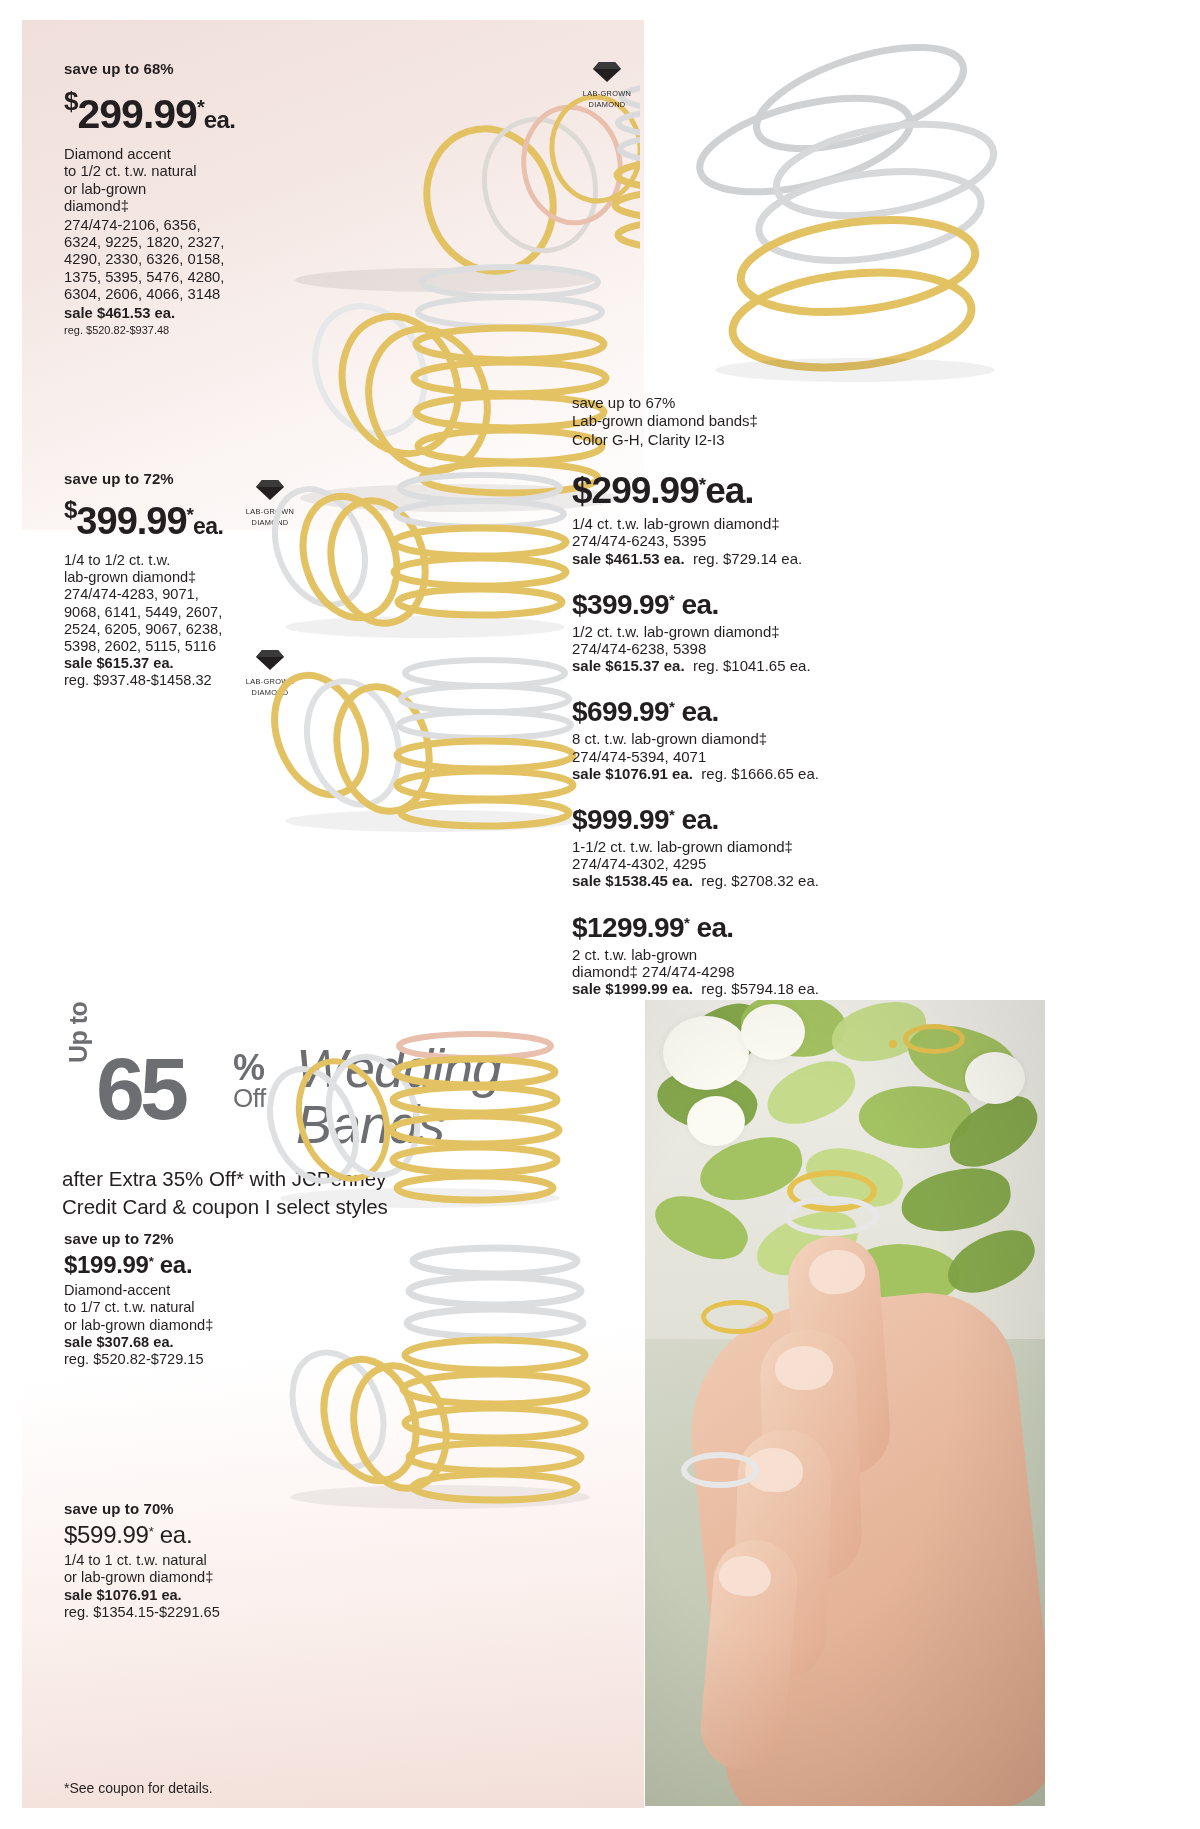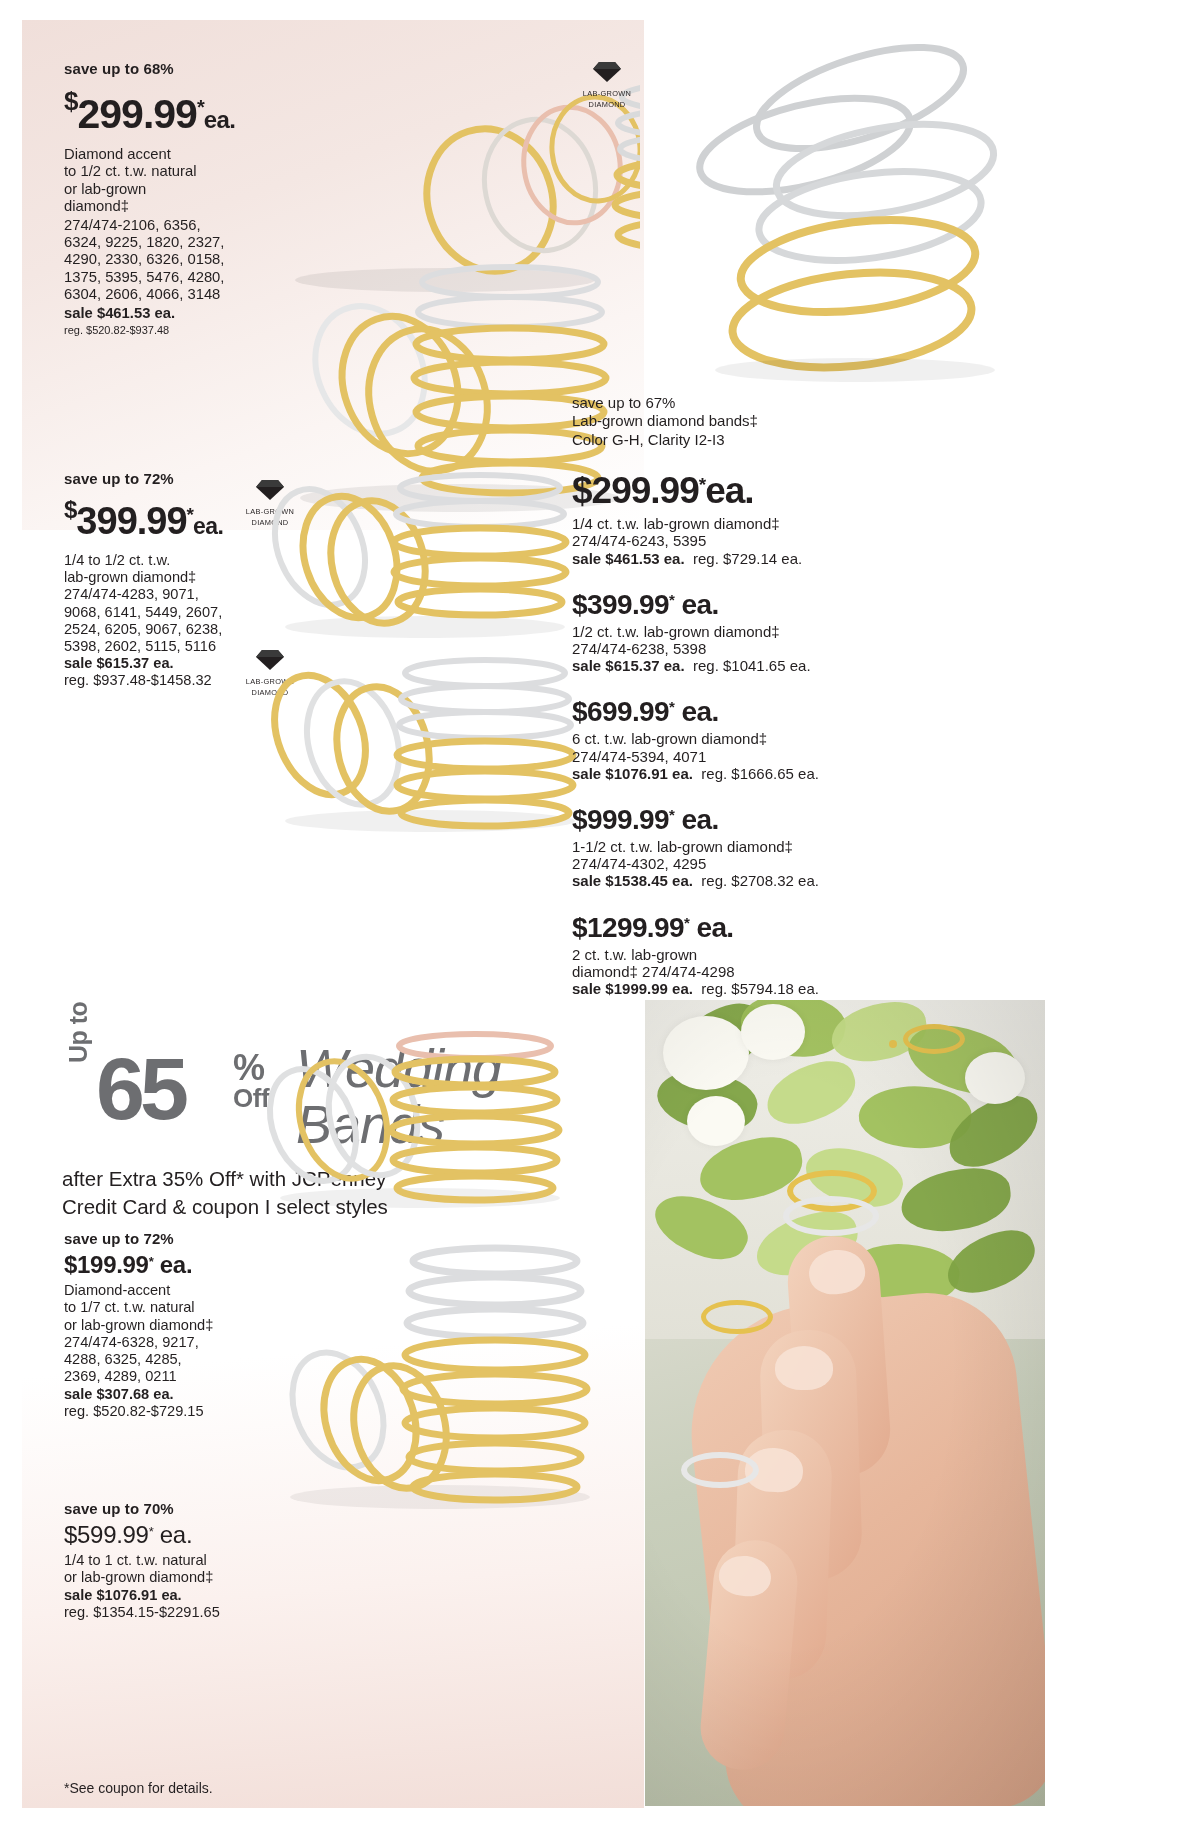--- a/index.html
+++ b/index.html
@@ -72,21 +72,21 @@
     position:absolute;left:6px;top:38px;
     font-size:25px;font-weight:bold;color:#6d6e71;
     transform:rotate(-90deg);transform-origin:left top;
     letter-spacing:-.5px;white-space:nowrap;
   }
   .wb .num{
     position:absolute;left:38px;top:20px;
     font-size:88px;font-weight:bold;color:#6d6e71;letter-spacing:-5px;line-height:88px;
   }
   .wb .pct{position:absolute;left:175px;top:22px;font-size:36px;font-weight:bold;color:#6d6e71;}
-  .wb .off{position:absolute;left:175px;top:58px;font-size:26px;font-weight:bold;color:#6d6e71;letter-spacing:-.5px;}
+  .wb .off{position:absolute;left:175px;top:58px;font-size:26px;font-weight:normal;color:#6d6e71;letter-spacing:-.5px;}
   .wb .w1{position:absolute;left:238px;top:12px;font-size:54px;color:#6d6e71;font-style:italic;font-family:"Liberation Sans",sans-serif;letter-spacing:-1px;}
   .wb .w2{position:absolute;left:238px;top:68px;font-size:54px;color:#6d6e71;font-style:italic;letter-spacing:-1px;}
   .wb .sub{position:absolute;left:4px;top:140px;width:420px;font-size:20.5px;line-height:28px;color:#231f20;}
   
   .blk3{position:absolute;left:64px;top:1230px;width:230px;}
   .blk3 .price{font-size:24px;font-weight:bold;line-height:28px;margin:1px 0 3px 0;letter-spacing:-.3px;}
   .blk3 .price .star{font-size:13px;vertical-align:7px;}
   .blk3 .small{font-size:14.6px;line-height:17.3px;}
   
   .blk4{position:absolute;left:64px;top:1500px;width:230px;}
@@ -339,21 +339,21 @@
     <div class="pr">
       <span>$399.99</span><span class="star">*</span><span> ea.</span>
     </div>
     <div class="ln">1/2 ct. t.w. lab-grown diamond‡</div>
     <div class="ln">274/474-6238, 5398</div>
     <div class="ln"><span class="bold">sale $615.37 ea.</span>&nbsp; <span>reg. $1041.65 ea.</span></div>
 
     <div class="pr">
       <span>$699.99</span><span class="star">*</span><span> ea.</span>
     </div>
-    <div class="ln">6 ct. t.w. lab-grown diamond‡</div>
+    <div class="ln">8 ct. t.w. lab-grown diamond‡</div>
     <div class="ln">274/474-5394, 4071</div>
     <div class="ln"><span class="bold">sale $1076.91 ea.</span>&nbsp; <span>reg. $1666.65 ea.</span></div>
 
     <div class="pr">
       <span>$999.99</span><span class="star">*</span><span> ea.</span>
     </div>
     <div class="ln">1-1/2 ct. t.w. lab-grown diamond‡</div>
     <div class="ln">274/474-4302, 4295</div>
     <div class="ln"><span class="bold">sale $1538.45 ea.</span>&nbsp; <span>reg. $2708.32 ea.</span></div>
 
@@ -380,25 +380,20 @@
 
   <div class="blk3">
     <div class="sv">save up to 72%</div>
     <div class="price">
       <span>$199.99</span><span class="star">*</span><span> ea.</span>
     </div>
     <div class="small">
       <div>Diamond-accent</div>
       <div>to 1/7 ct. t.w. natural</div>
       <div>or lab-grown diamond‡</div>
-    </div>
-    <div class="small">
-      <div>274/474-6328, 9217,</div>
-      <div>4288, 6325, 4285,</div>
-      <div>2369, 4289, 0211</div>
     </div>
     <div class="small bold">sale $307.68 ea.</div>
     <div class="small">reg. $520.82-$729.15</div>
   </div>
 
   <div class="jw" style="left:245px;top:1020px;width:340px;height:190px;">
     <svg width="340" height="190" viewBox="0 0 340 190">
       <ellipse cx="175" cy="178" rx="140" ry="10" fill="rgba(0,0,0,0.06)"></ellipse>
       <g fill="none">
         <ellipse cx="68" cy="105" rx="40" ry="58" stroke="#dfe0e1" stroke-width="6" transform="rotate(-22 68 105)"></ellipse>

